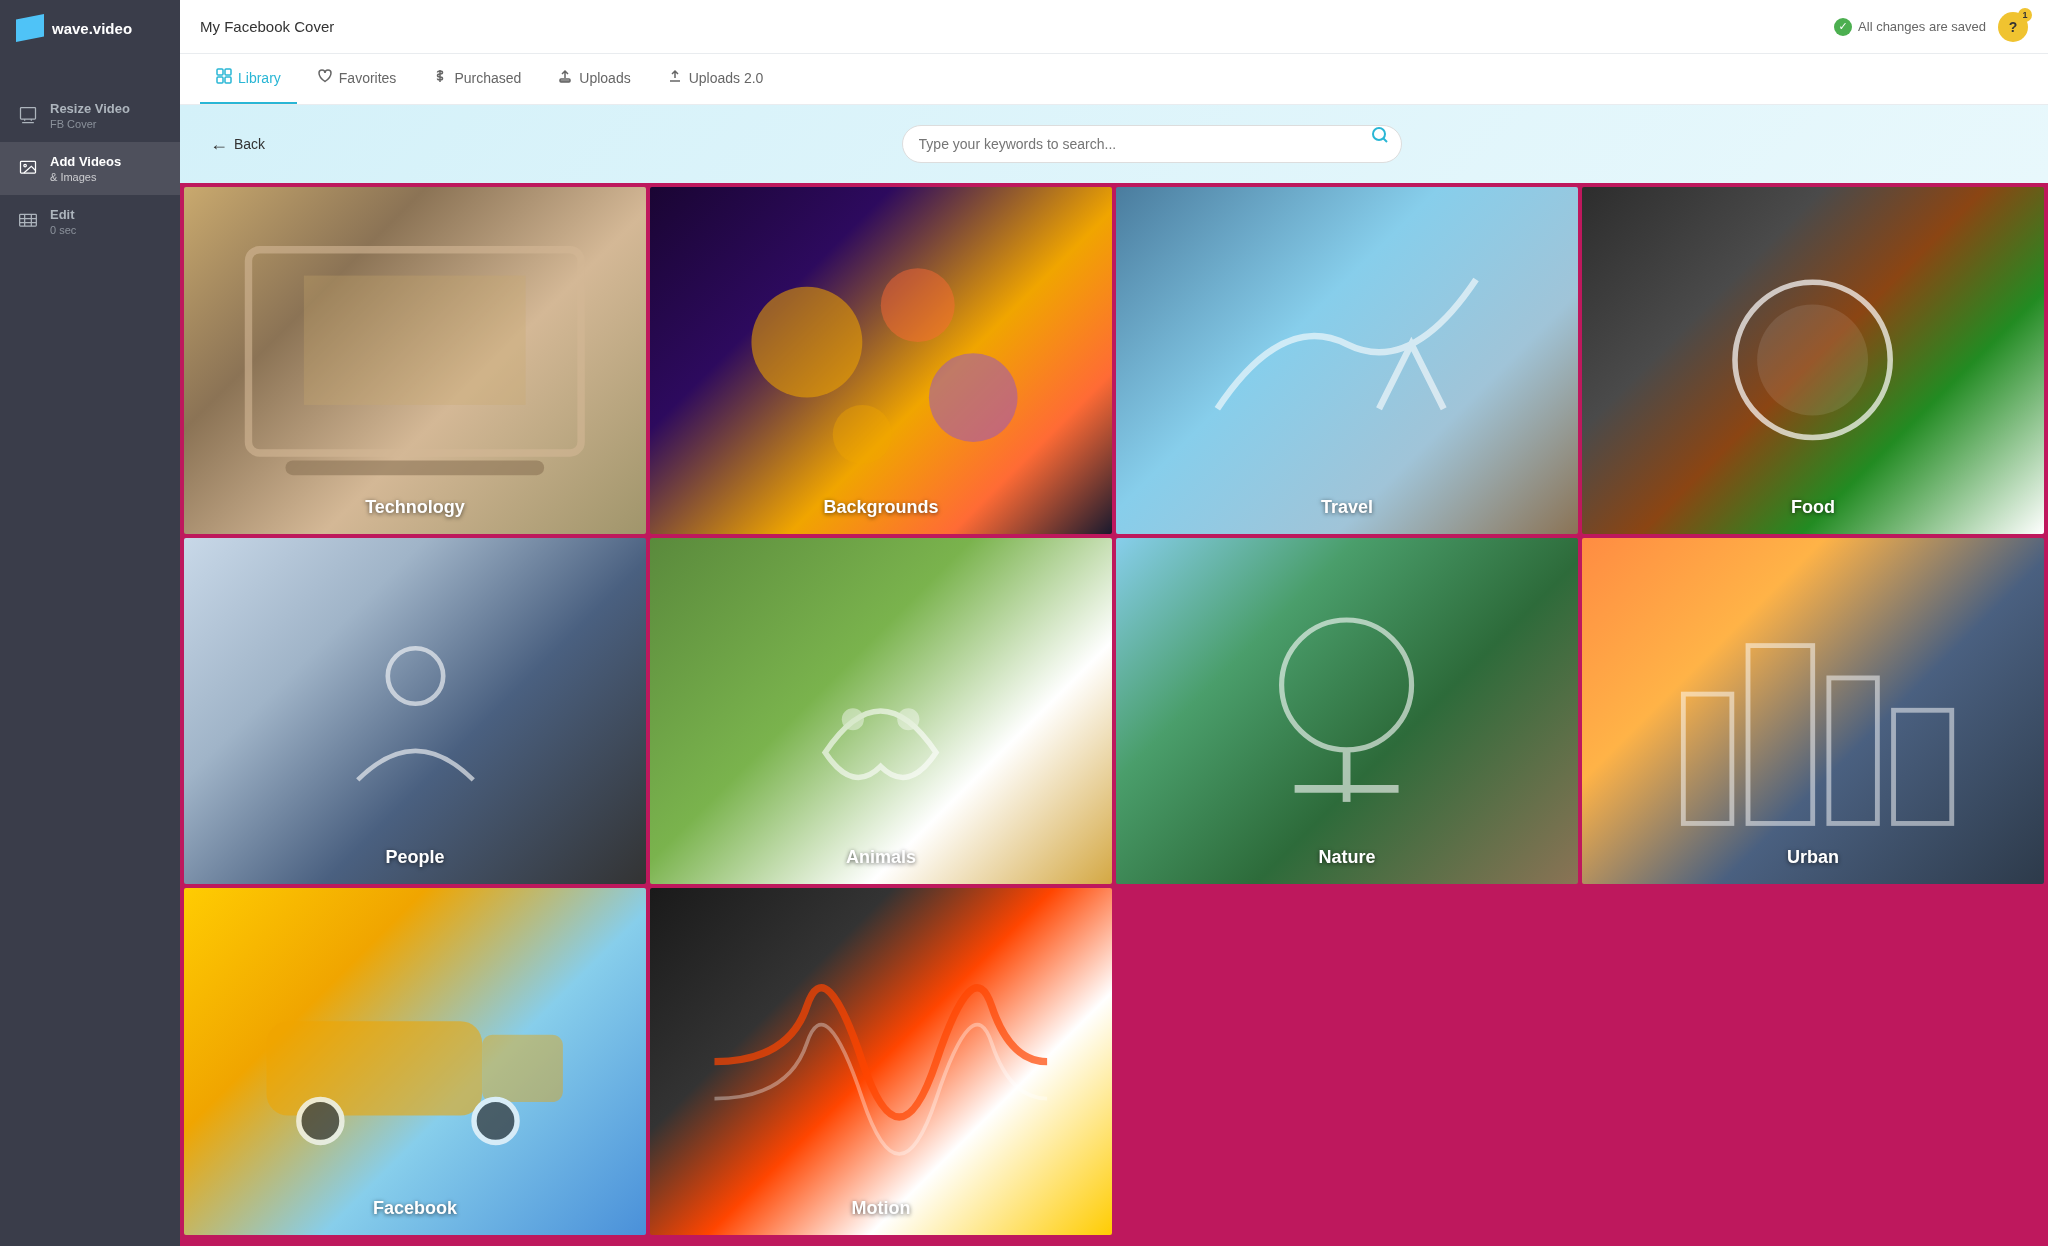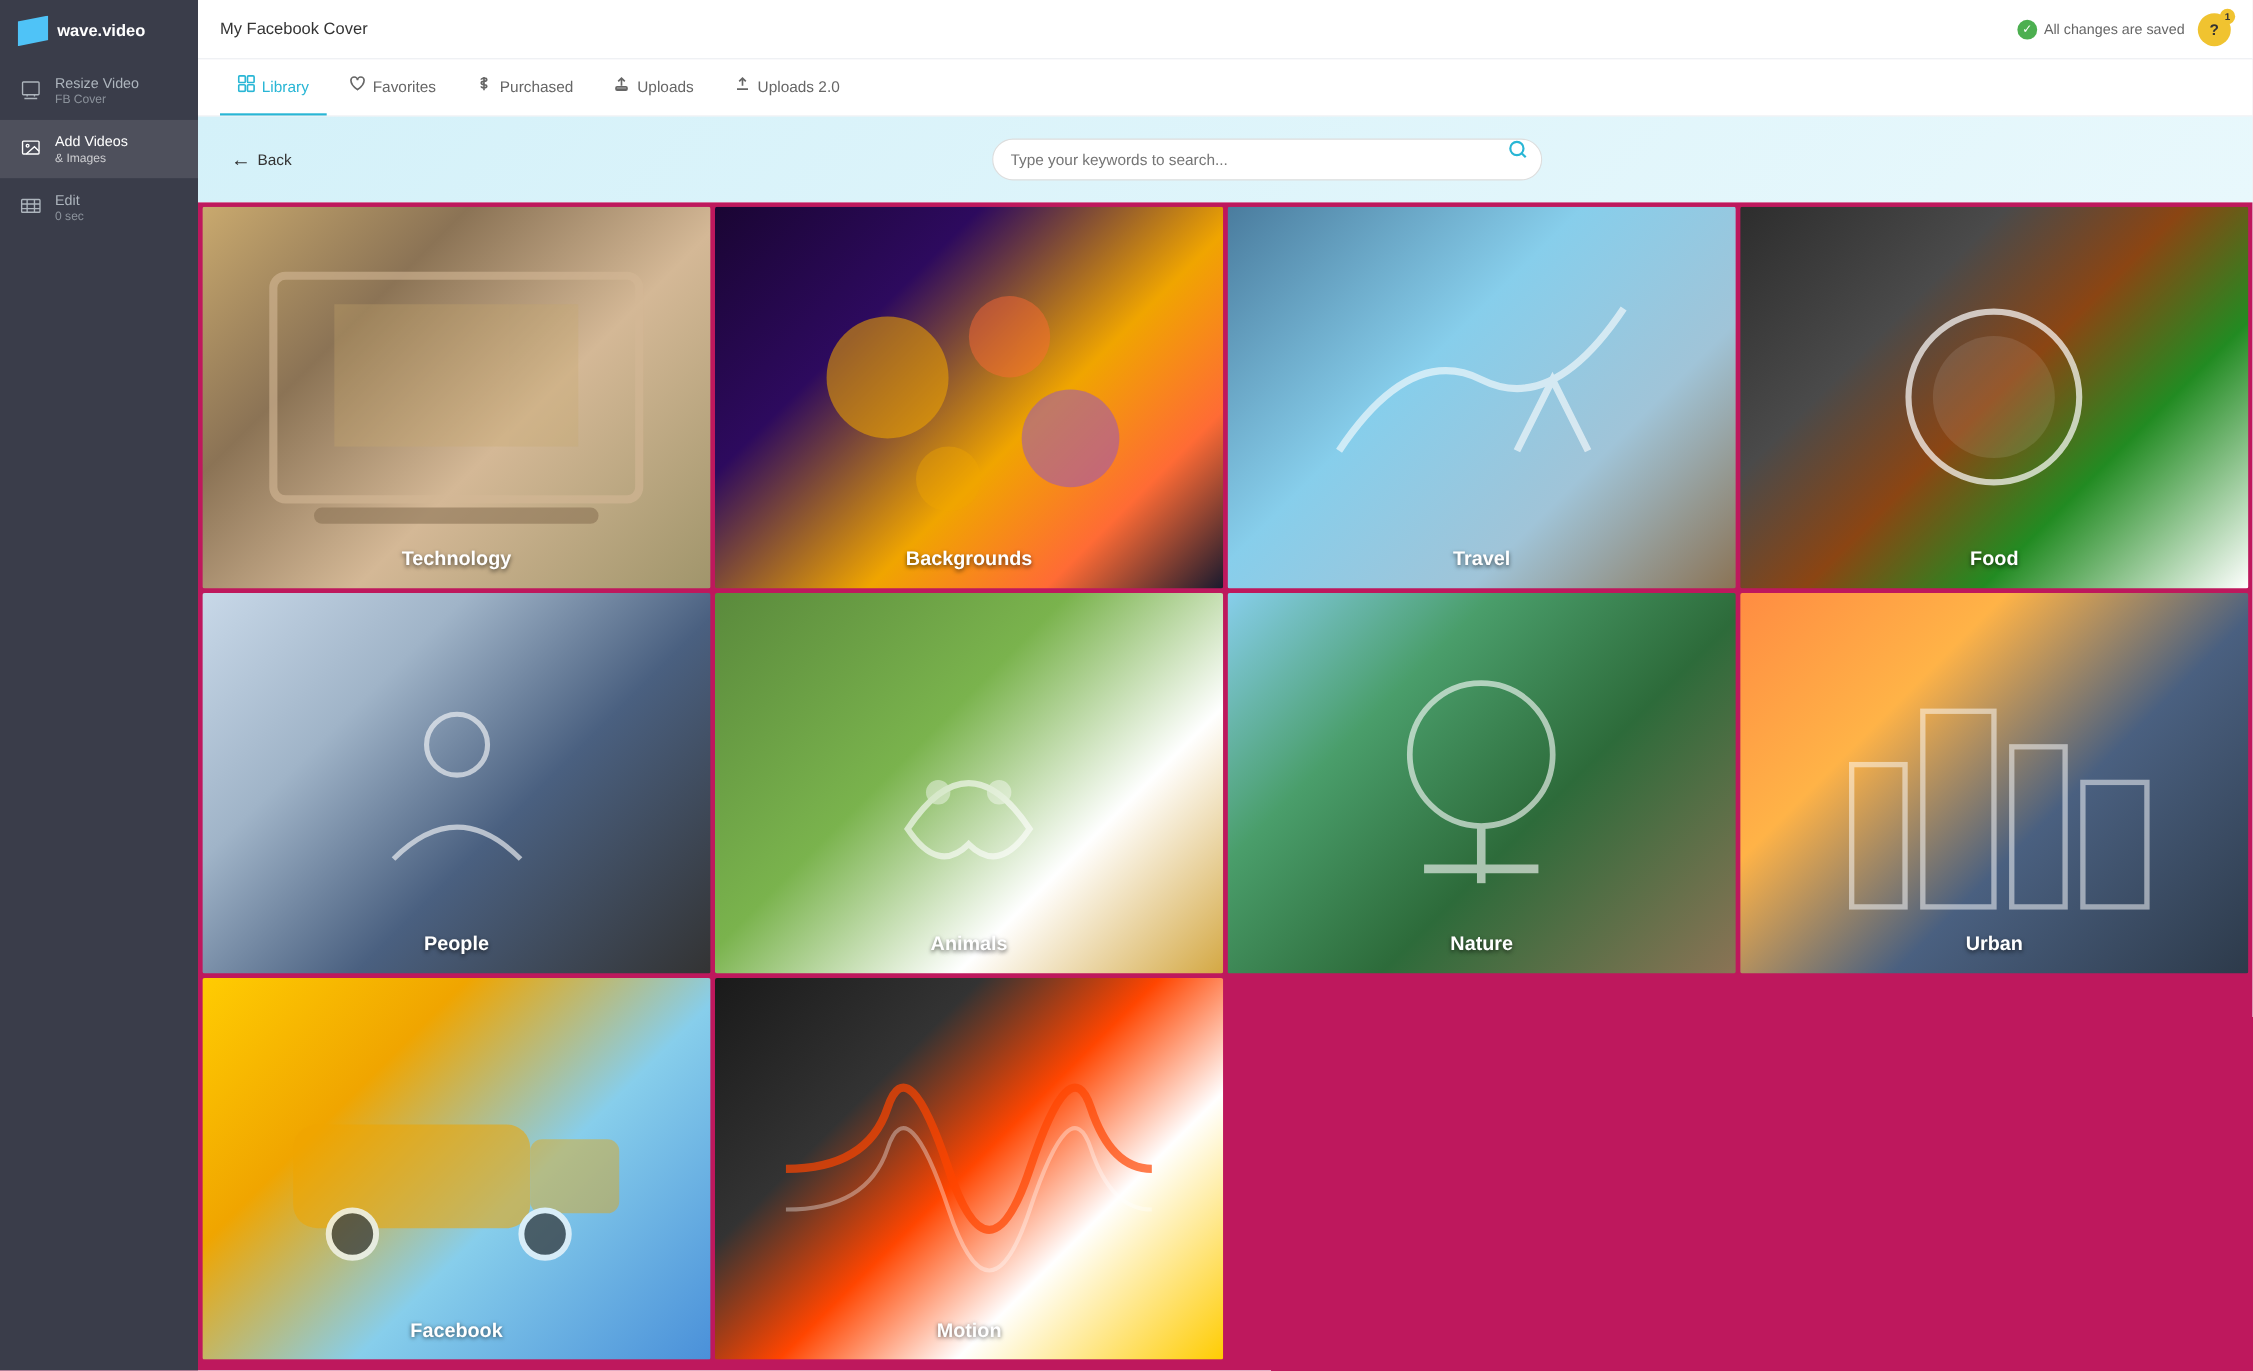--- a/index.html
+++ b/index.html
@@ -5,20 +5,21 @@
     * { margin: 0; padding: 0; box-sizing: border-box; }
     body { font-family: -apple-system, BlinkMacSystemFont, 'Segoe UI', sans-serif; background: #f0f0f0; display: flex; height: 100vh; overflow: hidden; }
 
     
     .sidebar {
       width: 180px;
       background: #3a3d4a;
       display: flex;
       flex-direction: column;
       flex-shrink: 0;
+      gap: 33px;
     }
     .sidebar-logo {
       display: flex;
       align-items: center;
       padding: 14px 16px;
       gap: 8px;
     }
     .logo-icon {
       width: 28px;
       height: 28px;
@@ -47,21 +48,21 @@
     }
     .sidebar-item.active { background: rgba(255,255,255,0.1); color: white; }
     .sidebar-item-icon {
       width: 24px;
       height: 24px;
       display: flex;
       align-items: center;
       justify-content: center;
       flex-shrink: 0;
     }
-    .sidebar-item-text .title { font-weight: 400; font-size: 13px; line-height: 1.3; }
+    .sidebar-item-text .title { font-weight: 700; font-size: 13px; line-height: 1.3; }
     .sidebar-item-text .subtitle { font-size: 11px; opacity: 0.7; }
 
     
     .main {
       flex: 1;
       display: flex;
       flex-direction: column;
       background: white;
       overflow: hidden;
     }

